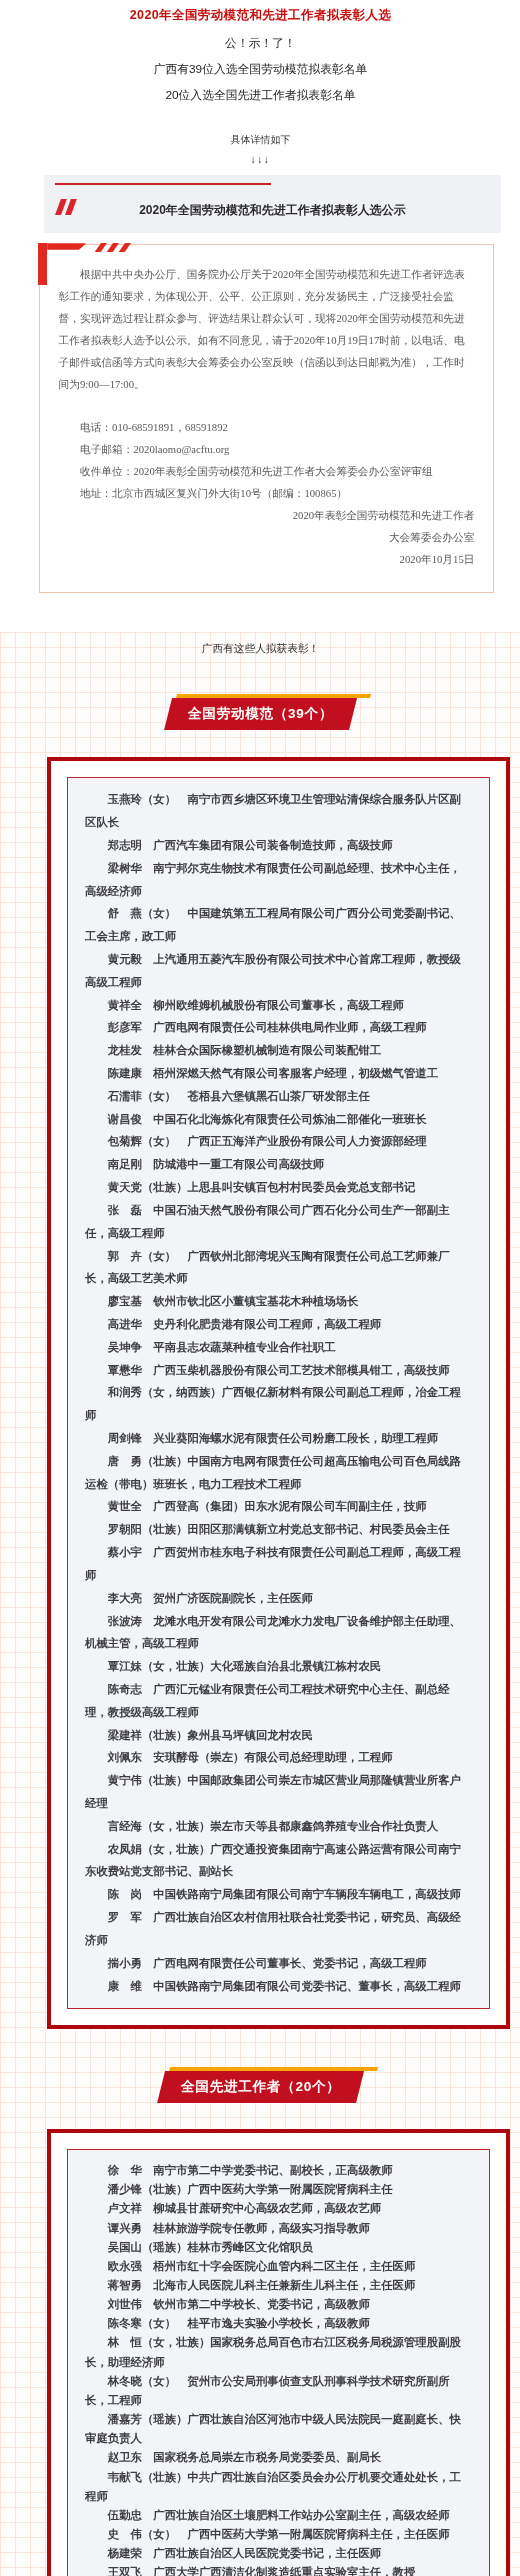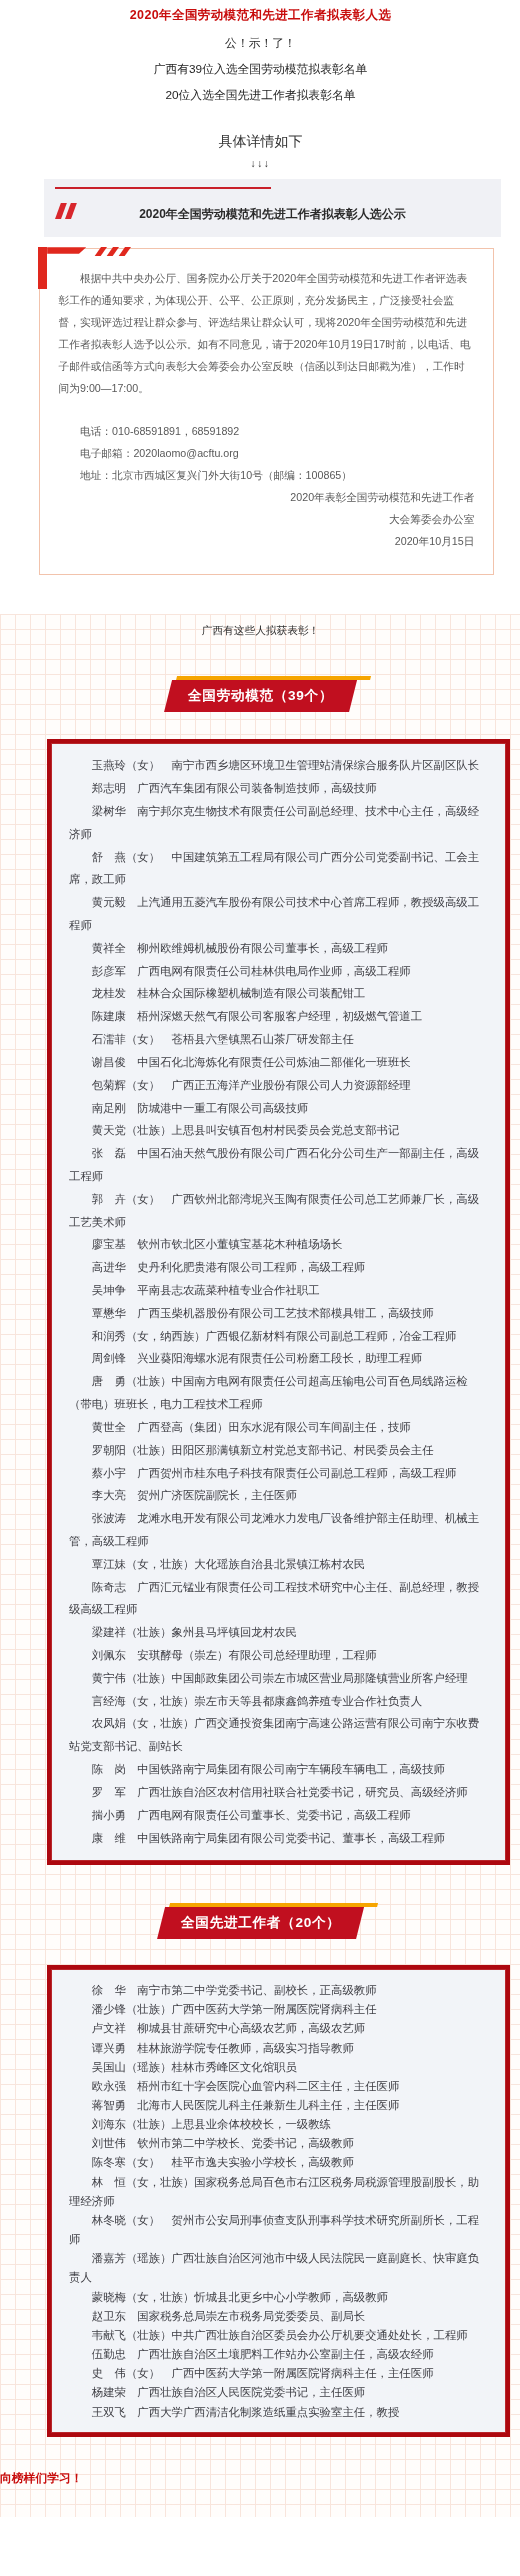--- a/index.html
+++ b/index.html
@@ -6,32 +6,32 @@
   body{
     width:521px;
     background:#ffffff;
     font-family:"Liberation Sans","DejaVu Sans",sans-serif;
     -webkit-font-smoothing:antialiased;
   }
   
   .top{padding-top:7.2px;text-align:center;}
   .top-title{color:#c80d0d;font-size:12.5px;font-weight:bold;margin:0 0 11.4px 0;letter-spacing:0.4px;}
   .top-line{color:#1f1f1f;font-size:11.8px;margin:0 0 10px 0;}
-  .top-hint{color:#333;font-size:14px;margin:29px 0 0 0;}
+  .top-hint{color:#333;font-size:10px;margin:29px 0 0 0;}
   .top-arrows{color:#333;font-size:10.4px;margin:7.2px 0 0 0;letter-spacing:1.4px;}
   
   .notice-panel{position:relative;margin:10px 20px 0 44px;background:#f0f1f5;padding:8.6px 0 11.4px 0;}
   .notice-redline{height:1.4px;width:216px;margin-left:11.4px;background:#c9202a;}
   .notice-quote{position:absolute;left:14.3px;top:24px;width:21.5px;height:17px;}
   .notice-quote .q-bar{position:absolute;top:0;width:5.7px;height:15.7px;background:#d8262c;transform:skewX(-20deg);}
   .notice-quote .q1{left:0;}
   .notice-quote .q2{left:9.3px;}
   .notice-title{margin:0;padding:17px 43px 2.9px 43px;text-align:center;font-size:12px;font-weight:bold;color:#2a2a2a;}
   
-  .letter{position:relative;margin:11.4px 27px 0 39px;border:0.7px solid #f2c3ac;padding:18.6px 18.6px 21.5px 18.6px;background:#fff;}
+  .letter{position:relative;margin:11.4px 27px 0 39px;border:0.7px solid #f2c3ac;padding:18.6px 18.6px 21.5px 18.6px;background:#fff;font-family:Liberation Serif, serif;}
   .corner{position:absolute;top:-2.1px;left:-2.1px;width:122px;height:43px;pointer-events:none;}
   .corner .cv{position:absolute;left:0;top:0;width:9.3px;height:42px;background:#e0281e;}
   .corner .ch{position:absolute;left:9.3px;top:0;width:39px;height:6.4px;background:#e0281e;clip-path:polygon(0 0,100% 0,calc(100% - 7.2px) 100%,0 100%);}
   .corner .cs{position:absolute;top:0;width:6.4px;height:8.6px;background:#e0281e;transform:skewX(-35deg);}
   .corner .s1{left:60px;} .corner .s2{left:72px;} .corner .s3{left:84px;}
   .letter p{margin:0;font-size:10.7px;color:#595959;line-height:2.05;}
   .letter-body{text-indent:2em;}
   .contacts p:first-child{margin-top:21.5px;}
   .signature{margin-top:0;text-align:right;}
   .signature p{text-align:right;}
@@ -45,21 +45,21 @@
     background-size:15px 15px;
     padding:10px 0 30px 0;
   }
   .intro-line{margin:0;text-align:center;font-size:10.7px;color:#2f2f2f;}
   
   .badge-row{text-align:center;margin-top:42px;}
   .badge{display:inline-block;position:relative;background:#c10f1f;transform:skewX(-14deg);padding:7.2px 20px;}
   .badge::before{content:"";position:absolute;top:-3.6px;left:4.3px;width:calc(100% + 8.6px);height:3.6px;background:#f6a500;}
   .badge-text{display:inline-block;transform:skewX(14deg);color:#ffffff;font-weight:bold;font-size:13.6px;letter-spacing:0.7px;}
   
-  .list-box{margin:26px 11.4px 0 47px;border:4.3px solid #ad080f;background:#ffffff;padding:0;}
+  .list-box{margin:26px 11.4px 0 47px;border:4.3px solid #ad080f;background:#ffffff;padding:16px;font-weight:bold;}
   .list-box-inner{border:0.7px solid #b8262b;background:#f2f4f8;padding:10.7px 17px;}
   .list-line{margin:0;text-indent:2em;font-size:11.4px;color:#3e3e44;}
   .list-a .list-line{line-height:2.0;}
   .list-b .list-line{line-height:1.68;}
   
   .footer-line{margin:34px 0 0 0;text-align:left;color:#c80d0d;font-size:11.8px;font-weight:bold;}
 </style>
 </head>
 <body>
 
@@ -86,20 +86,21 @@
     <div class="cv"></div>
     <div class="ch"></div>
     <div class="cs s1"></div>
     <div class="cs s2"></div>
     <div class="cs s3"></div>
   </div>
   <p class="letter-body">根据中共中央办公厅、国务院办公厅关于2020年全国劳动模范和先进工作者评选表彰工作的通知要求，为体现公开、公平、公正原则，充分发扬民主，广泛接受社会监督，实现评选过程让群众参与、评选结果让群众认可，现将2020年全国劳动模范和先进工作者拟表彰人选予以公示。如有不同意见，请于2020年10月19日17时前，以电话、电子邮件或信函等方式向表彰大会筹委会办公室反映（信函以到达日邮戳为准），工作时间为9:00—17:00。</p>
   <div class="contacts">
       <p class="list-line">电话：010-68591891，68591892</p>
       <p class="list-line">电子邮箱：2020laomo@acftu.org</p>
+      <p class="list-line">收件单位：2020年表彰全国劳动模范和先进工作者大会筹委会办公室评审组</p>
       <p class="list-line">地址：北京市西城区复兴门外大街10号（邮编：100865）</p>
     </div>
   <div class="signature">
       <p class="list-line">2020年表彰全国劳动模范和先进工作者</p>
       <p class="list-line">大会筹委会办公室</p>
       <p class="list-line">2020年10月15日</p>
     </div>
 </div>
 
 <div class="grid-section">
@@ -163,27 +164,25 @@
 
   <div class="list-box list-b">
     <div class="list-box-inner">
         <p class="list-line">徐　华　南宁市第二中学党委书记、副校长，正高级教师</p>
         <p class="list-line">潘少锋（壮族）广西中医药大学第一附属医院肾病科主任</p>
         <p class="list-line">卢文祥　柳城县甘蔗研究中心高级农艺师，高级农艺师</p>
         <p class="list-line">谭兴勇　桂林旅游学院专任教师，高级实习指导教师</p>
         <p class="list-line">吴国山（瑶族）桂林市秀峰区文化馆职员</p>
         <p class="list-line">欧永强　梧州市红十字会医院心血管内科二区主任，主任医师</p>
         <p class="list-line">蒋智勇　北海市人民医院儿科主任兼新生儿科主任，主任医师</p>
-        <p class="list-line">刘海东（壮族）上思县业余体校校长，一级教练</p>
         <p class="list-line">刘世伟　钦州市第二中学校长、党委书记，高级教师</p>
         <p class="list-line">陈冬寒（女）　桂平市逸夫实验小学校长，高级教师</p>
         <p class="list-line">林　恒（女，壮族）国家税务总局百色市右江区税务局税源管理股副股长，助理经济师</p>
         <p class="list-line">林冬晓（女）　贺州市公安局刑事侦查支队刑事科学技术研究所副所长，工程师</p>
         <p class="list-line">潘嘉芳（瑶族）广西壮族自治区河池市中级人民法院民一庭副庭长、快审庭负责人</p>
-        <p class="list-line">蒙晓梅（女，壮族）忻城县北更乡中心小学教师，高级教师</p>
         <p class="list-line">赵卫东　国家税务总局崇左市税务局党委委员、副局长</p>
         <p class="list-line">韦献飞（壮族）中共广西壮族自治区委员会办公厅机要交通处处长，工程师</p>
         <p class="list-line">伍勤忠　广西壮族自治区土壤肥料工作站办公室副主任，高级农经师</p>
         <p class="list-line">史　伟（女）　广西中医药大学第一附属医院肾病科主任，主任医师</p>
         <p class="list-line">杨建荣　广西壮族自治区人民医院党委书记，主任医师</p>
         <p class="list-line">王双飞　广西大学广西清洁化制浆造纸重点实验室主任，教授</p>
       </div>
   </div>
 
   <p class="footer-line">向榜样们学习！</p>

